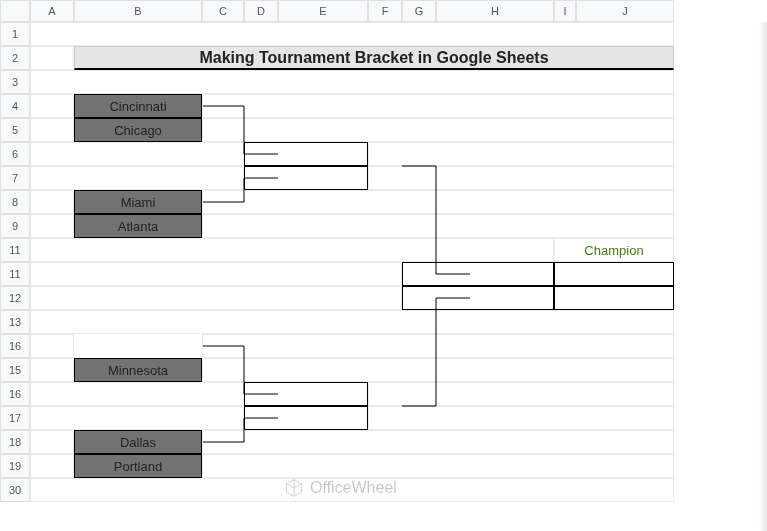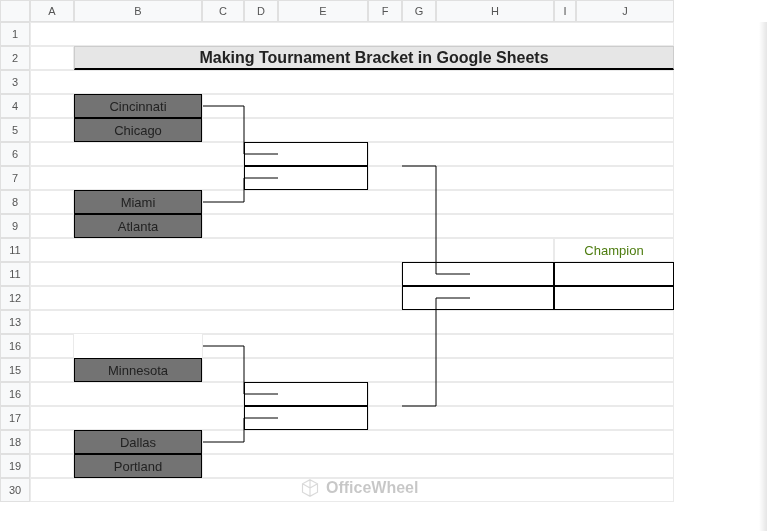--- a/index.html
+++ b/index.html
@@ -59,28 +59,27 @@
     border: 1px solid #000;
   }
   .champlabel {
     background: #fff;
     font-size: 13px;
     color: #4d7c0f;
     justify-content: center;
   }
   .watermark {
     position: absolute;
-    left: 300px; top: 478px;
+    left: 284px; top: 478px;
     font-size: 16px;
     color: rgba(0,0,0,0.22);
     display: flex;
     align-items: center;
     gap: 6px;
     font-family: Arial, sans-serif;
-    font-weight: bold;
   }
   .watermark svg { opacity: 0.22; }
   .overlay { position:absolute; left:0; top:0; width:767px; height:531px; pointer-events:none; }
   .line { stroke:#000; stroke-width:1; fill:none; }
   .shadow {
     position: absolute;
     right: 0; top: 22px;
     width: 8px; height: 509px;
     background: linear-gradient(to left, rgba(0,0,0,0.1), transparent);
   }

